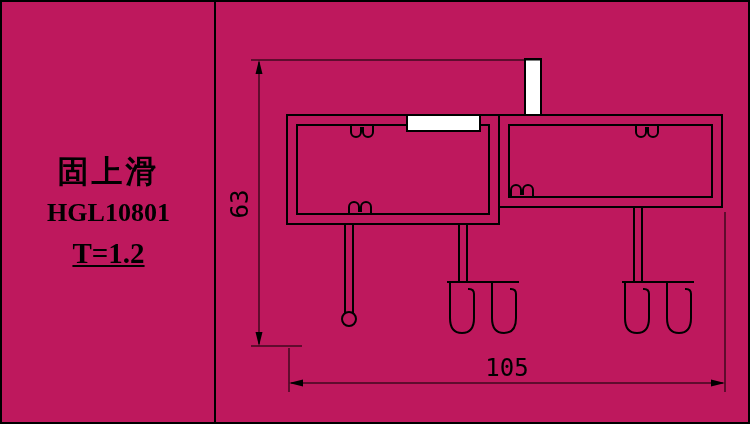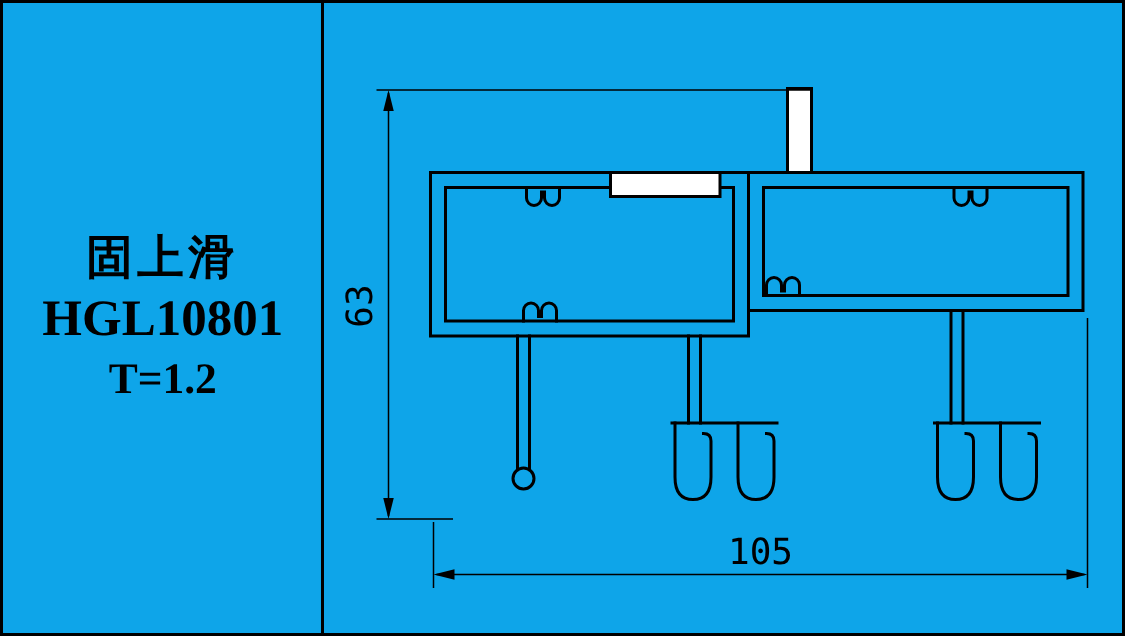--- a/index.html
+++ b/index.html
@@ -5,21 +5,21 @@
   html, body {
     margin: 0;
     padding: 0;
     background: #ffffff;
   }
   .sheet {
     position: relative;
     width: 750px;
     height: 424px;
     box-sizing: border-box;
-    background: #0ea5e9;
+    background: #be185d;
     border: 2px solid #000000;
     overflow: hidden;
     font-family: "Liberation Serif", "DejaVu Serif", serif;
   }
   .title-block {
     position: absolute;
     left: 0;
     top: 0;
     width: 213px;
     height: 100%;
@@ -29,22 +29,22 @@
     justify-content: center;
     color: #000000;
     font-weight: bold;
     text-align: center;
   }
   .title-block .line {
     line-height: 41px;
     white-space: nowrap;
   }
   .line-cn    { font-size: 31px; letter-spacing: 3px; }
-  .line-model { font-size: 34px; text-align: right; }
-  .line-thk   { font-size: 29px; }
+  .line-model { font-size: 26px; text-align: right; }
+  .line-thk   { font-size: 29px; text-decoration: underline; }
   .line-wt    { font-size: 29px; }
   svg.drawing {
     position: absolute;
     left: 0;
     top: 0;
   }
   .dim-text {
     font-family: "DejaVu Sans Mono", "Liberation Mono", monospace;
     font-size: 24px;
     fill: #000000;

